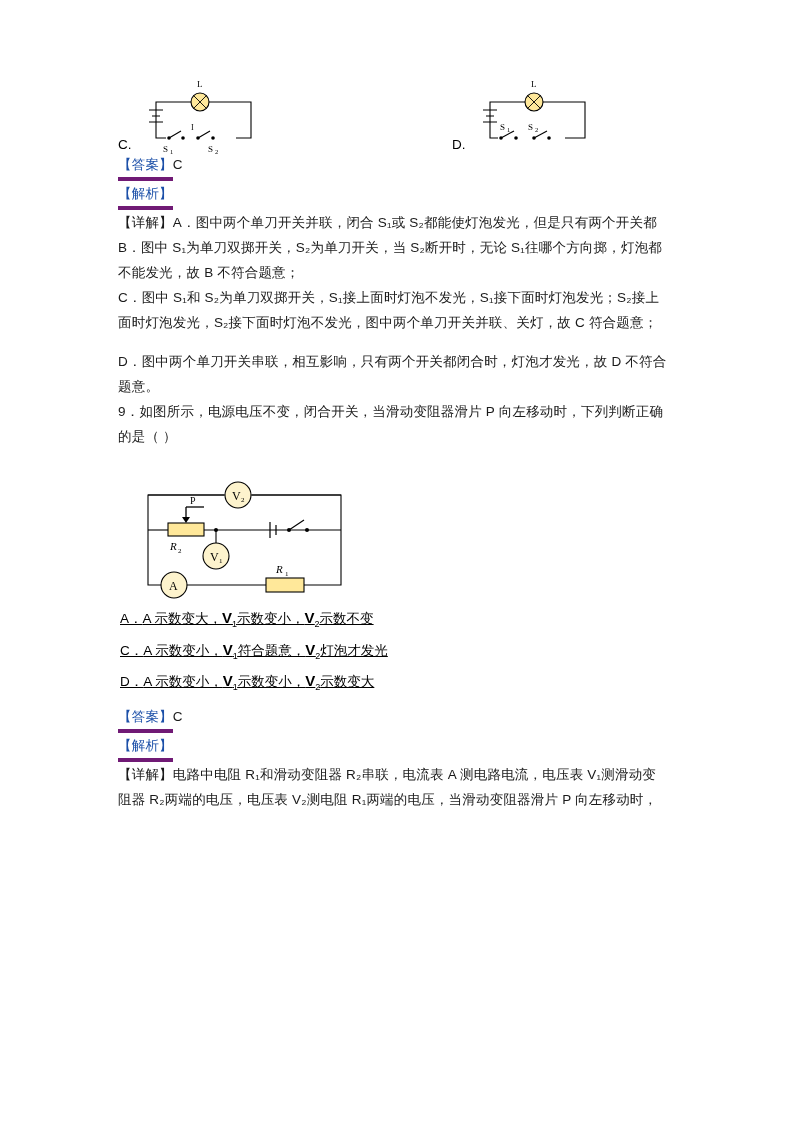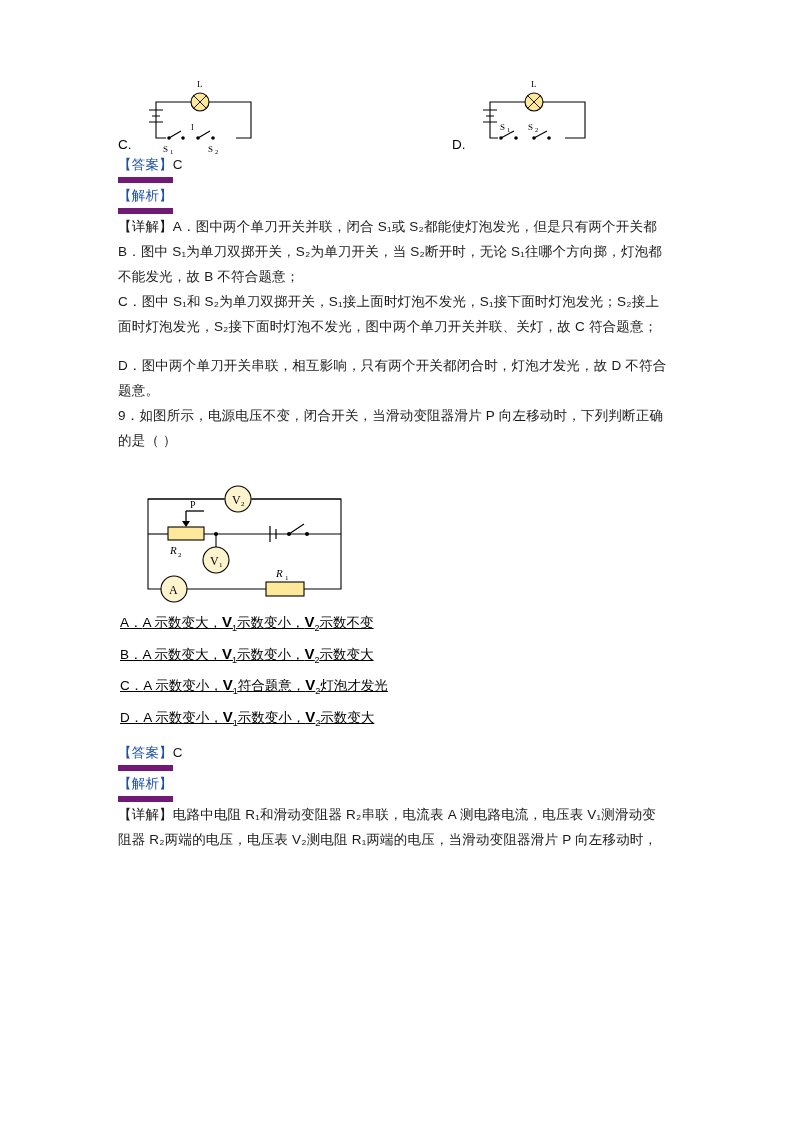--- a/index.html
+++ b/index.html
@@ -23,21 +23,21 @@
     padding: 60px 118px 40px 118px;
   }
   .line {
     font-size: 13.5px;
     line-height: 25px;
     color: #1a1a1a;
     letter-spacing: 0.2px;
   }
   .answer-tag {
     color: #1b4fa8;
-    border-bottom: 6px solid #701a75;
+    border-bottom: 4px solid #701a75;
     display: inline-block;
     padding-bottom: 0px;
   }
   .sub {
     font-size: 9px;
     vertical-align: sub;
   }
   .q-block {
     margin-top: 0;
   }
@@ -181,23 +181,20 @@
       <rect x="140" y="123" width="38" height="14" fill="#ffe89a" stroke="#000" stroke-width="1.1"></rect>
       <text x="150" y="118" font-family="Liberation Serif, serif" font-size="11" font-style="italic" fill="#000">R</text>
       <text x="159" y="121" font-family="Liberation Serif, serif" font-size="7" fill="#000">1</text>
     </svg>
   </div>
 
   <div class="choice">
     <span>A．</span><span>A 示数变大，</span><span class="bold-v">V</span><span class="sub">1</span><span>示数变小，</span><span class="bold-v">V</span><span class="sub">2</span><span>示数不变</span>
   </div>
   <div class="choice">
-    <span>B．</span><span>A 示数变大，</span><span class="bold-v">V</span><span class="sub">1</span><span>示数变小，</span><span class="bold-v">V</span><span class="sub">2</span><span>示数变大</span>
-  </div>
-  <div class="choice">
     <span>C．</span><span>A 示数变小，</span><span class="bold-v">V</span><span class="sub">1</span><span>符合题意，</span><span class="bold-v">V</span><span class="sub">2</span><span>灯泡才发光</span>
   </div>
   <div class="choice">
     <span>D．</span><span>A 示数变小，</span><span class="bold-v">V</span><span class="sub">1</span><span>示数变小，</span><span class="bold-v">V</span><span class="sub">2</span><span>示数变大</span>
   </div>
 
   <div class="line" style="margin-top:4px;">
     <span class="answer-tag">【答案】</span><span>C</span>
   </div>
   <div class="line">

